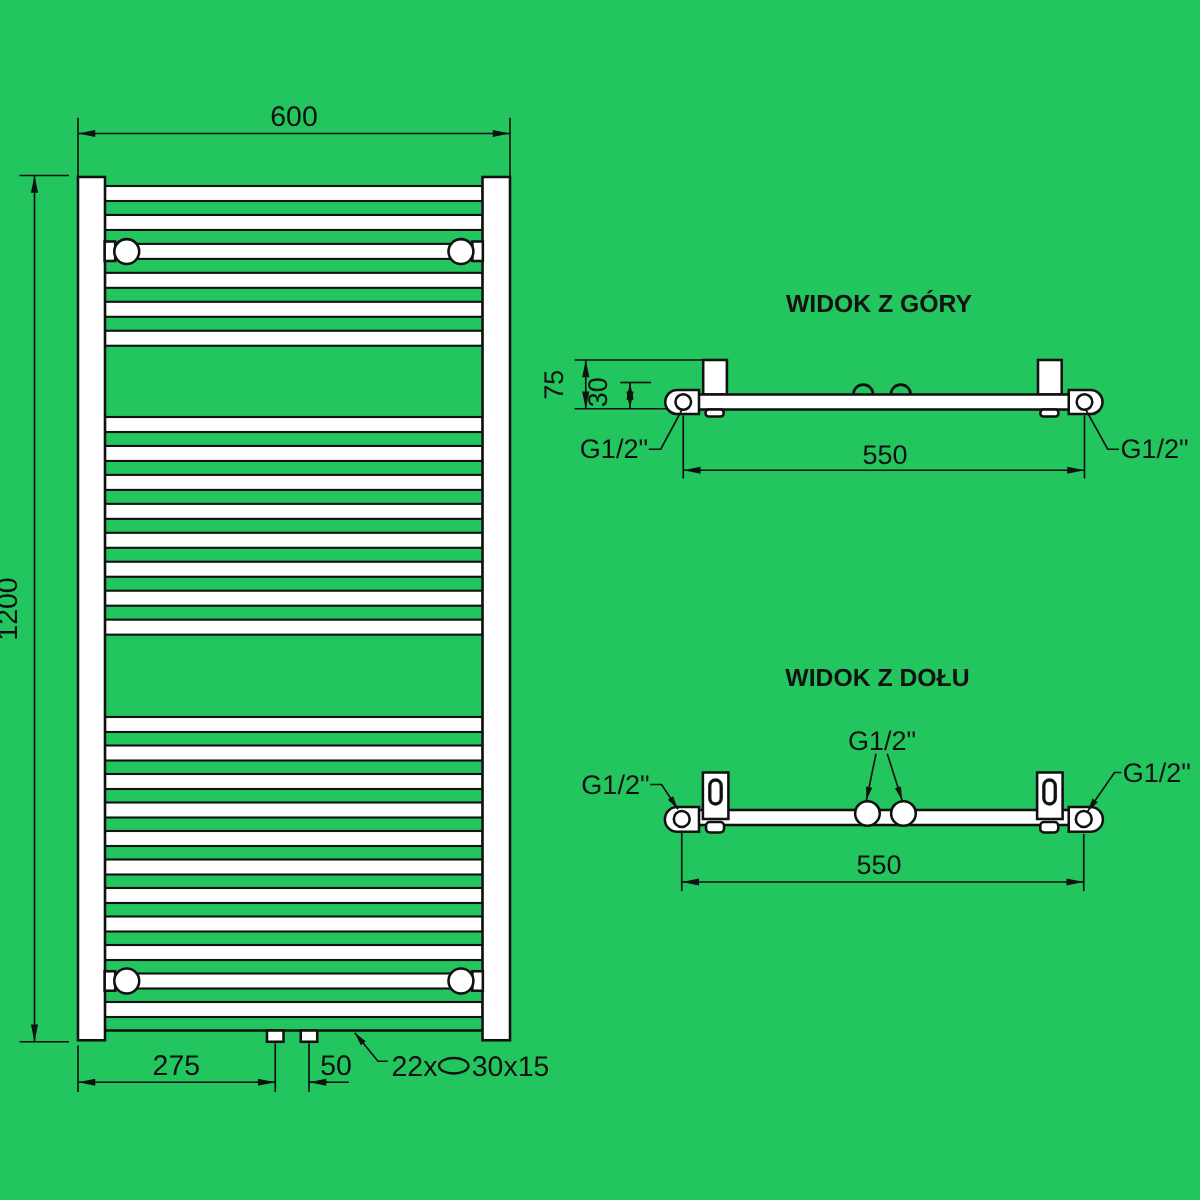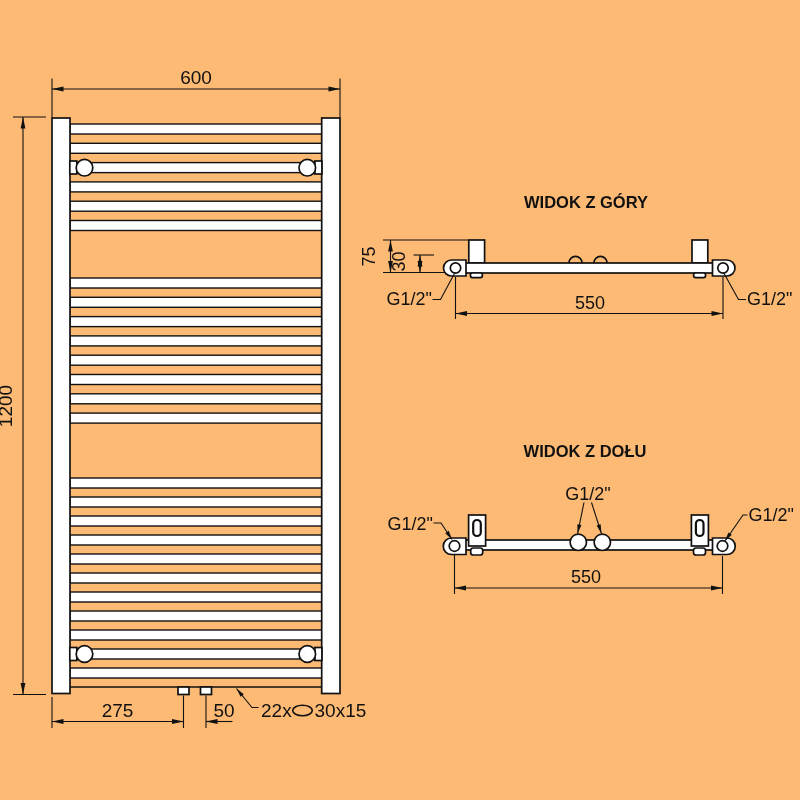--- a/index.html
+++ b/index.html
@@ -1,16 +1,16 @@
 <!DOCTYPE html>
 <html><head>
 <meta charset="utf-8">
 <style>
   html,body{margin:0;padding:0;background:#fff;}
-  .canvas{position:relative;width:800px;height:800px;background:#fdba74;overflow:hidden;}
+  .canvas{position:relative;width:800px;height:800px;background:#22c55e;overflow:hidden;}
   svg{display:block;}
   .ln{stroke:#111;stroke-width:1.7;fill:none;}
   .fillw{fill:#fff;stroke:#111;stroke-width:1.7;}
   .thin{stroke:#111;stroke-width:1.1;fill:none;}
   .tube{fill:#fff;stroke:#111;stroke-width:1.4;}
   .slot{fill:#fff;stroke:#111;stroke-width:2.2;}
   .dim{font-family:"Liberation Sans",sans-serif;font-size:18px;fill:#111;}
   .dim-lg{font-family:"Liberation Sans",sans-serif;font-size:19px;fill:#111;}
   .vtitle{font-family:"Liberation Sans",sans-serif;font-size:16.5px;font-weight:bold;fill:#111;}
 </style>

